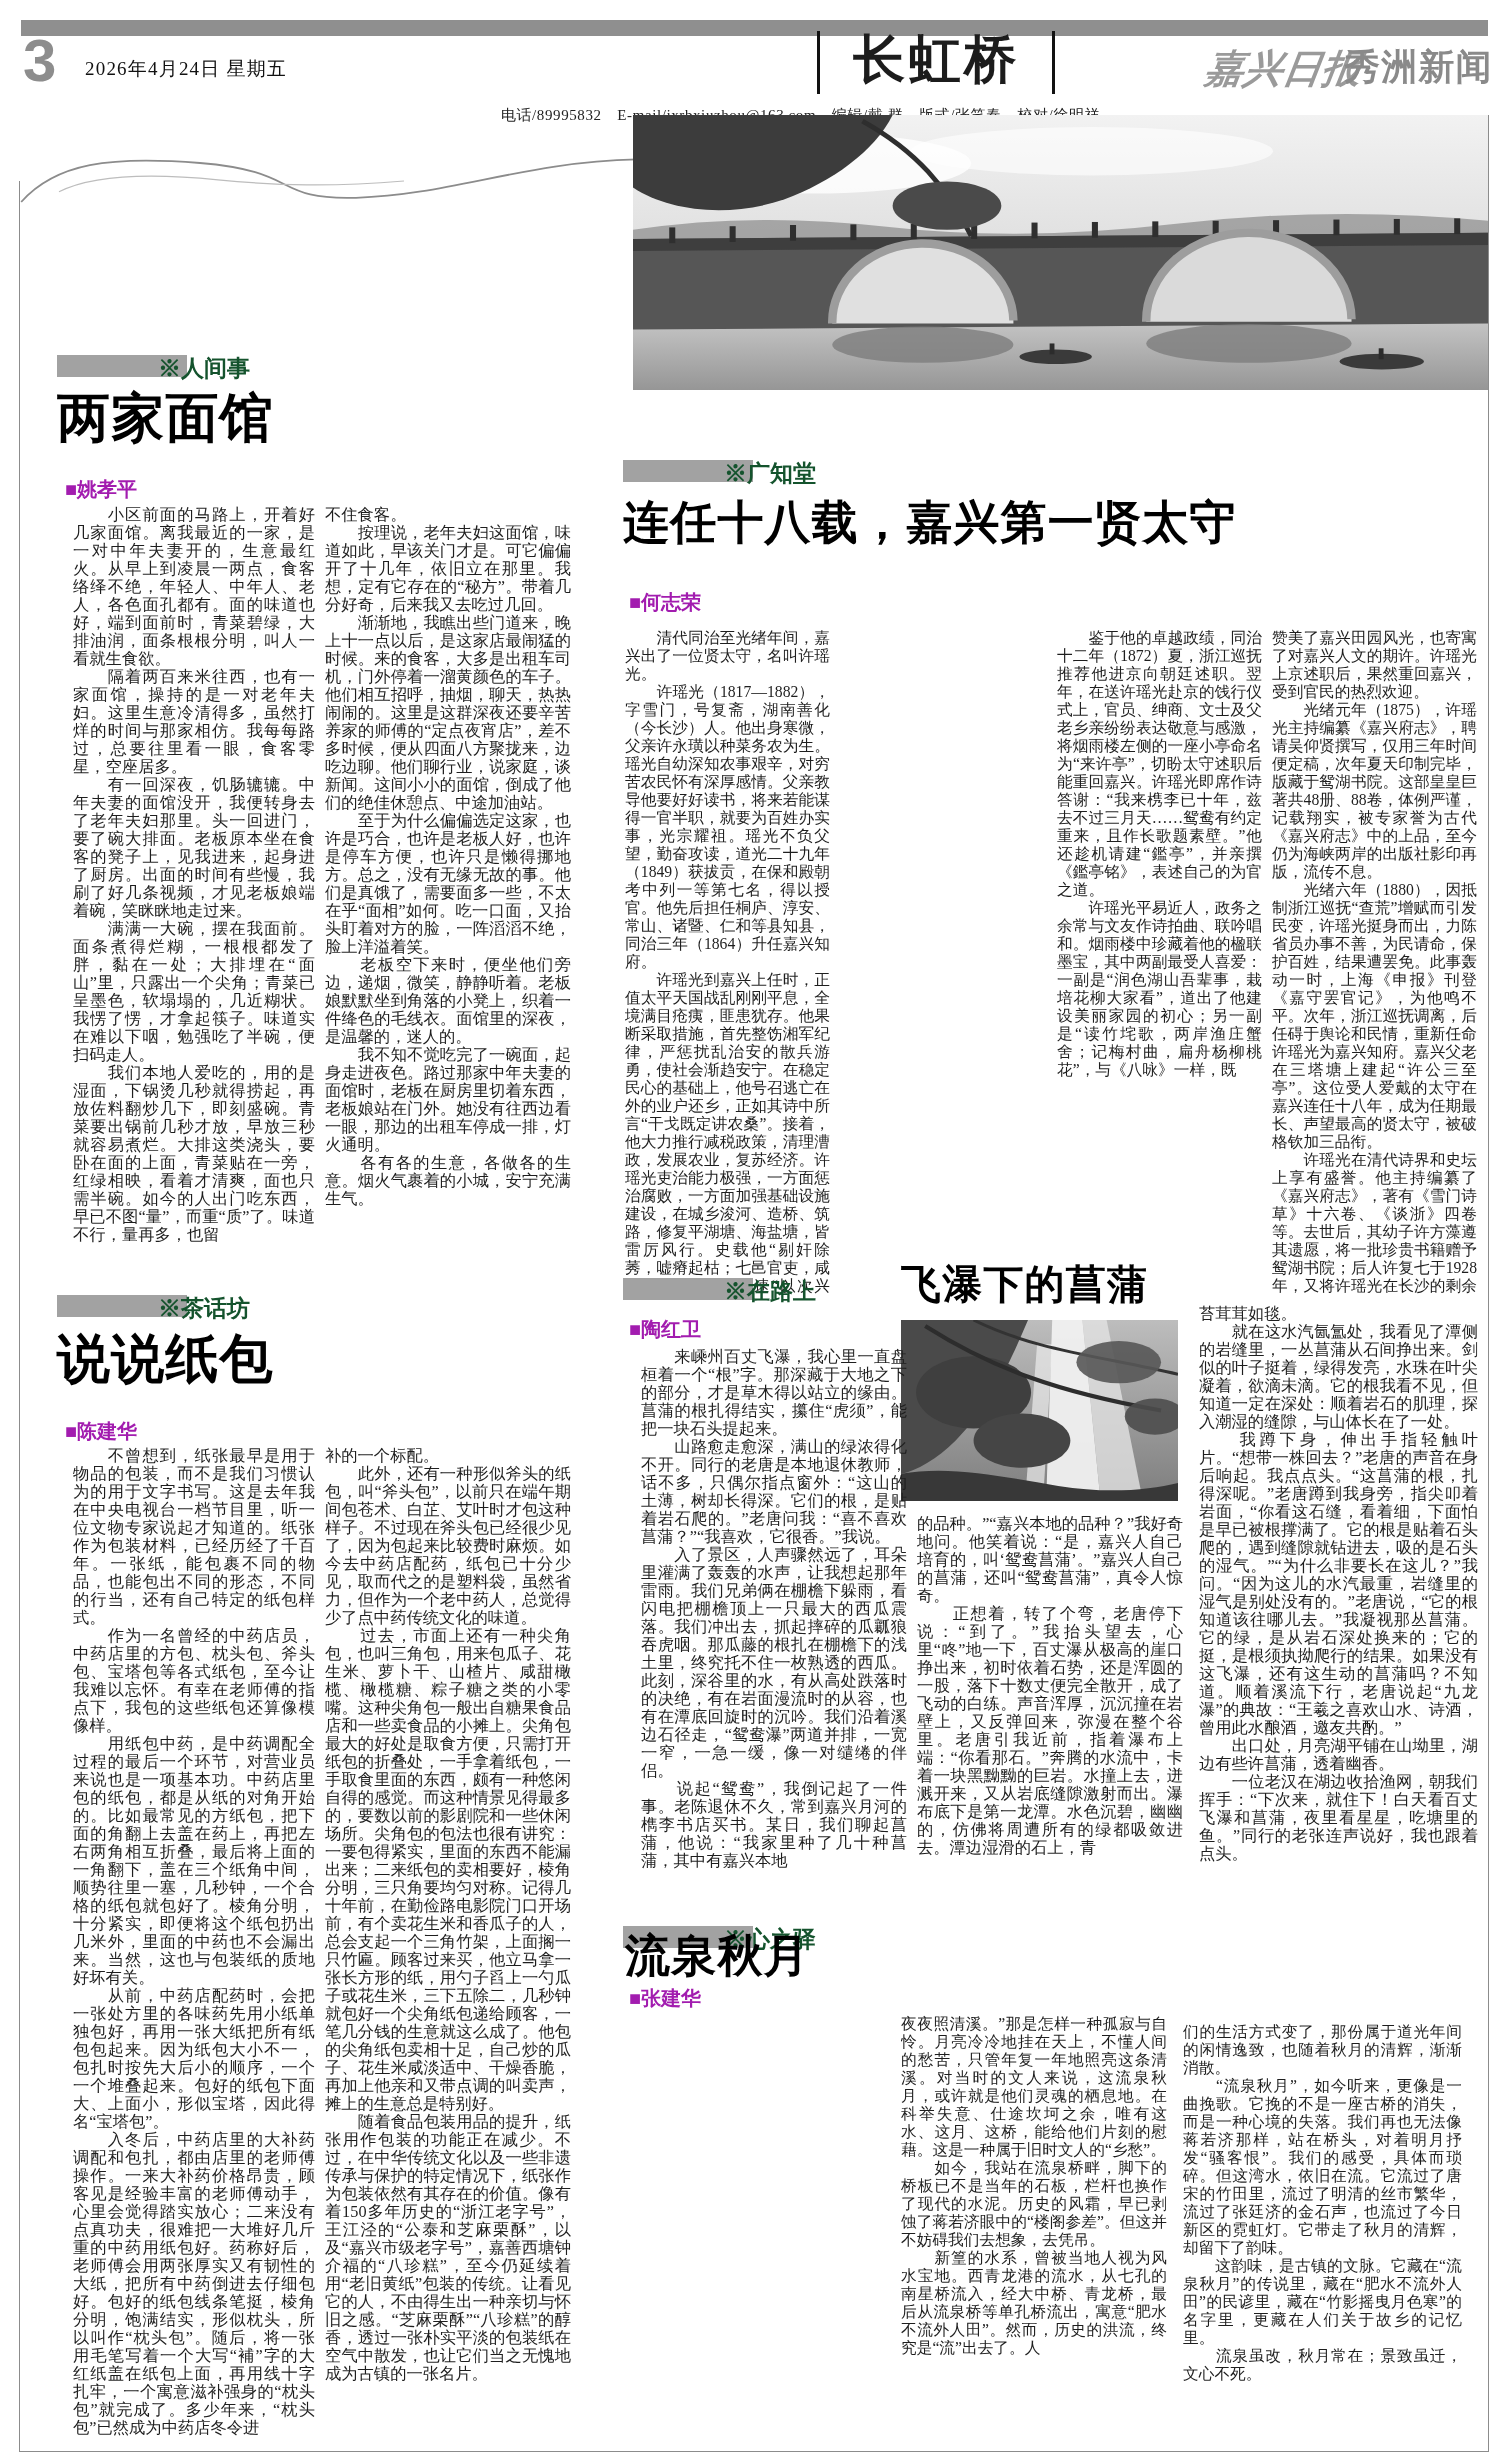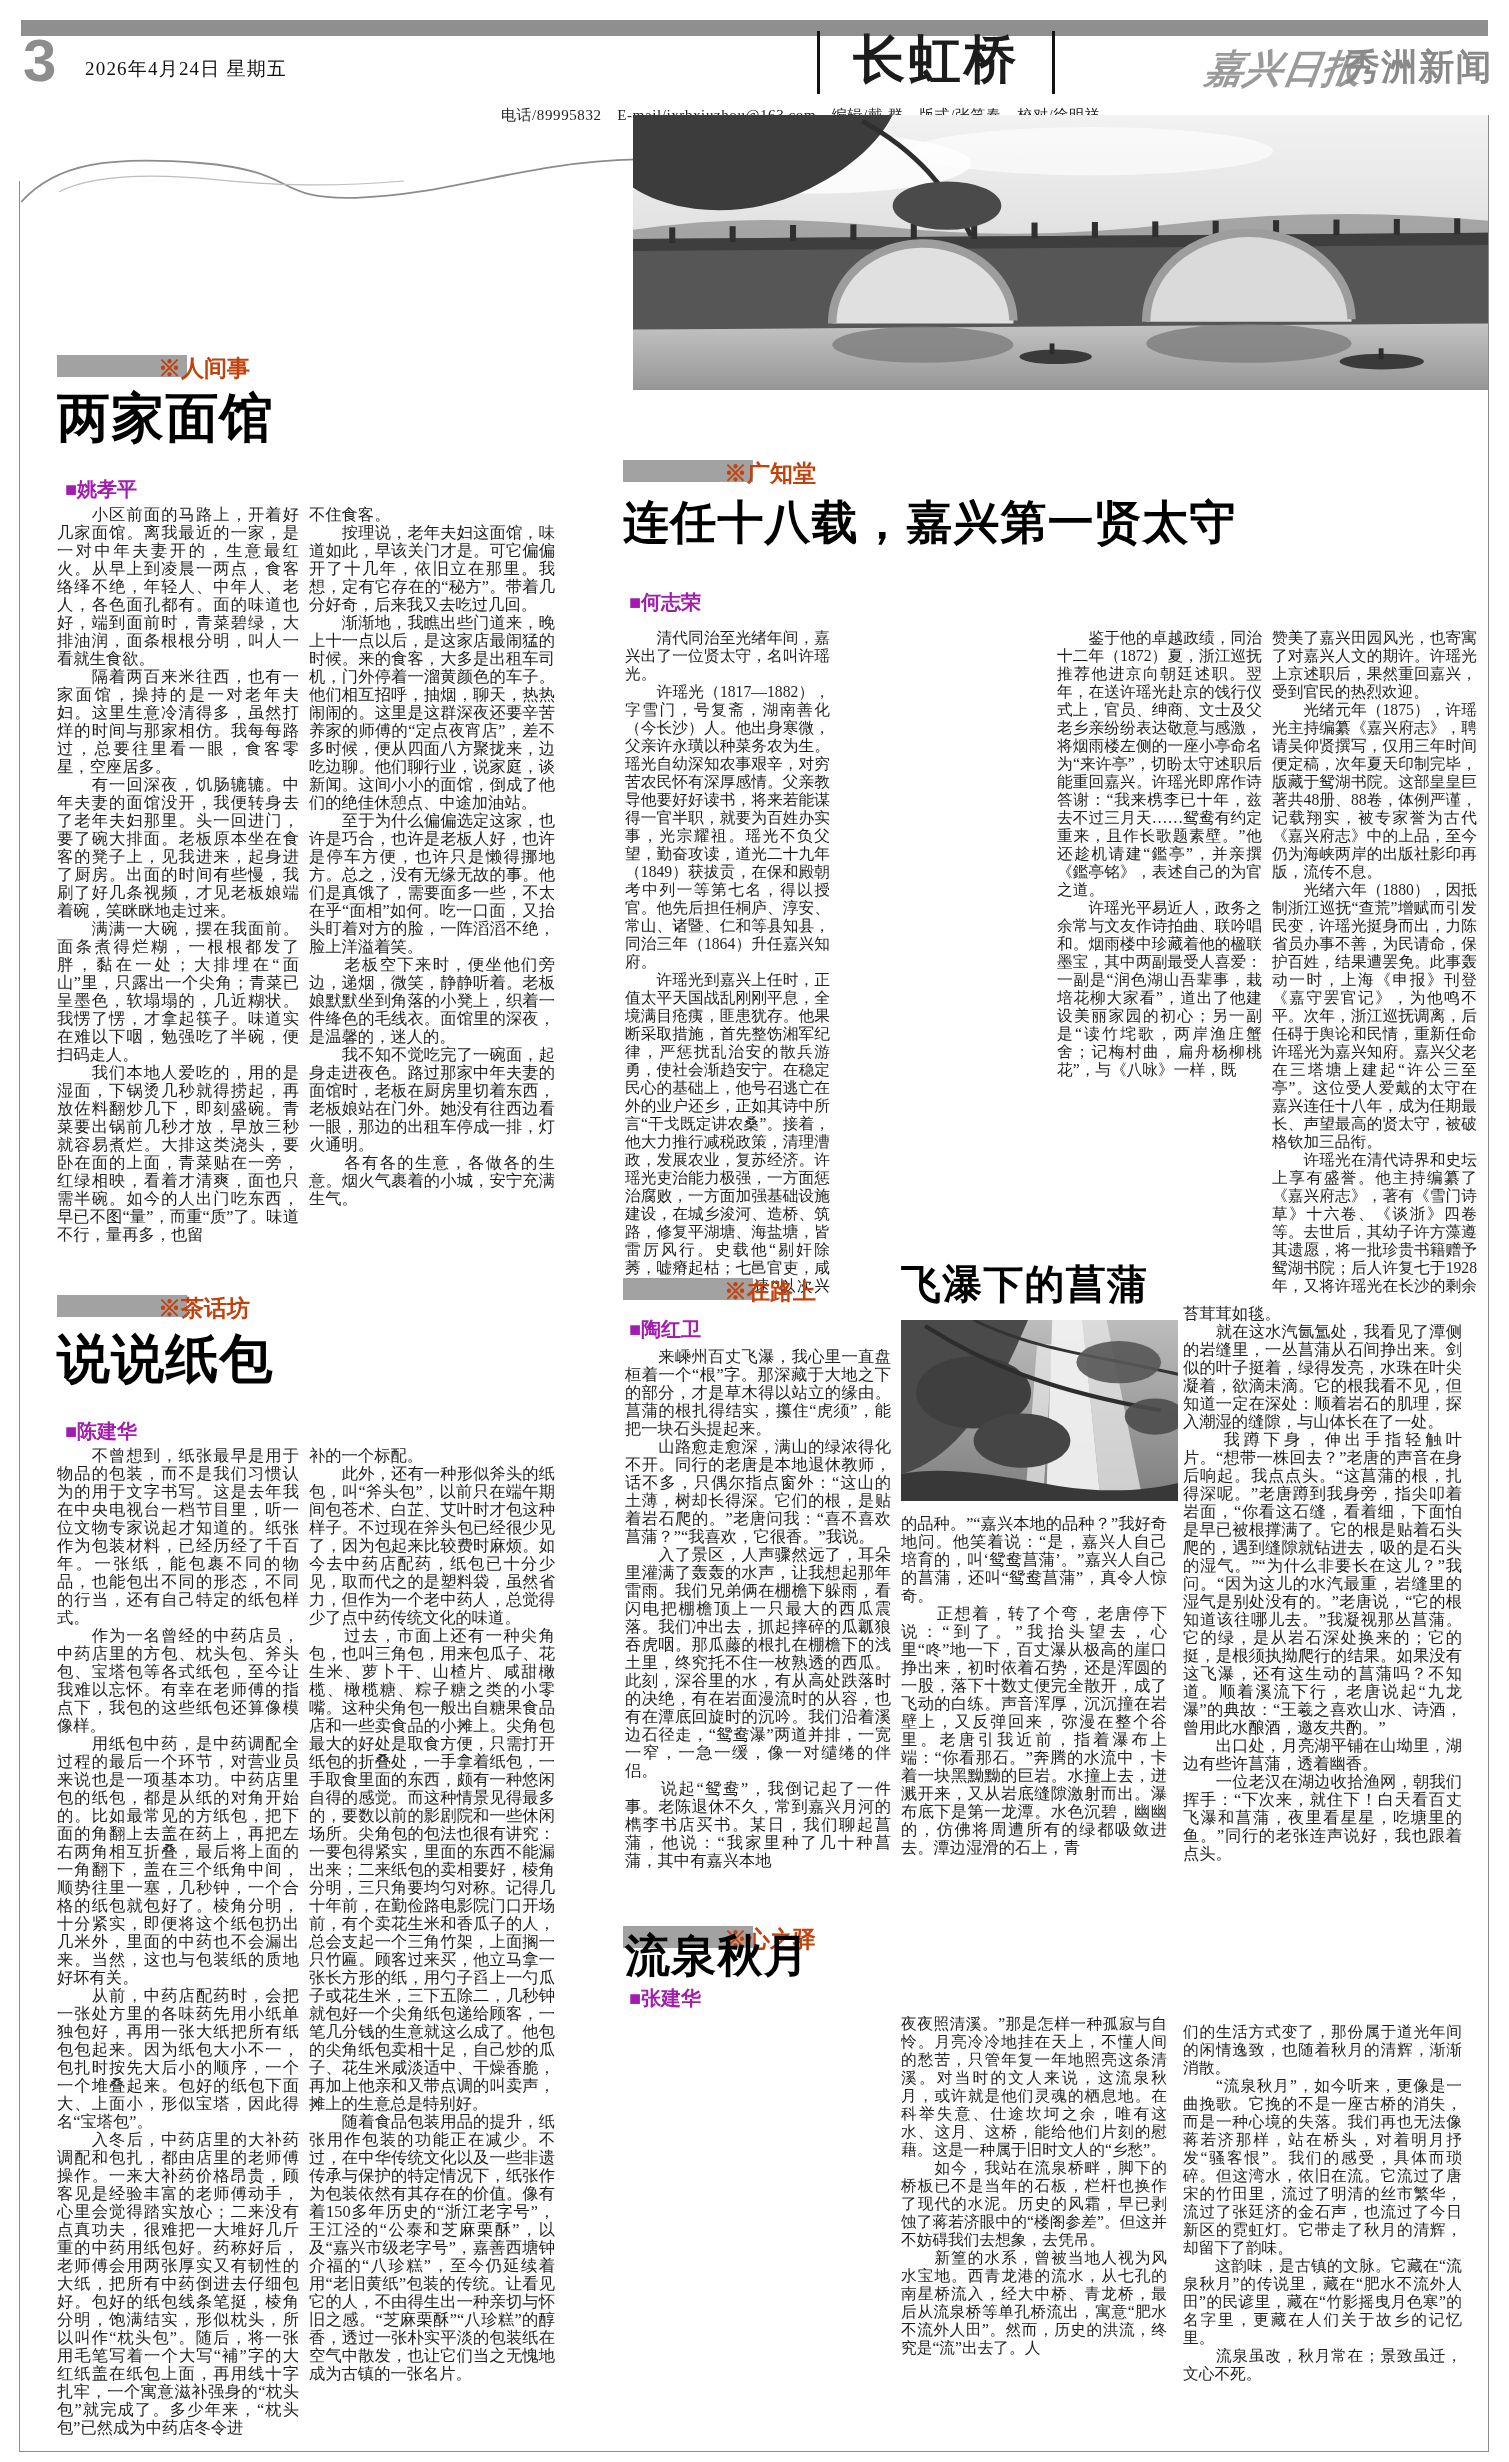--- a/index.html
+++ b/index.html
@@ -23,28 +23,28 @@
                font-style:italic;font-weight:700;transform:skewX(-8deg);}
   .brandname{position:absolute;left:1344px;top:43px;font-size:36px;font-weight:800;color:#8a8a8a;
              letter-spacing:1.2px;font-family:"Liberation Sans","DejaVu Sans",sans-serif;}
   
   .frameL{position:absolute;left:19.3px;top:181px;width:1.2px;height:2270px;background:#8c8c8c;}
   .frameR{position:absolute;left:1488px;top:115px;width:1.2px;height:2337px;background:#8c8c8c;}
   .frameB{position:absolute;left:19.3px;top:2451px;width:1470px;height:1.2px;background:#8c8c8c;}
   
   .secwrap{position:absolute;height:26.6px;}
   .secbar{position:absolute;left:0;top:2.4px;width:130px;height:22px;background:#a2a2a2;}
-  .seclabel{position:absolute;left:101px;top:0;font-size:23px;font-weight:600;color:#c2410c;white-space:nowrap;}
+  .seclabel{position:absolute;left:101px;top:0;font-size:23px;font-weight:600;color:#14532d;white-space:nowrap;}
   
   .headline{position:absolute;text-align:left;font-weight:700;color:#000000;line-height:1.05;letter-spacing:1.2px;}
   .byline{position:absolute;font-size:20px;font-weight:700;color:#a21caf;
           font-family:"Liberation Sans","DejaVu Sans",sans-serif;}
   .col{position:absolute;text-align:justify;white-space:pre-wrap;overflow:hidden;
        color:#1e1e1e;word-break:break-all;}
-  .f27{font-size:16.3px;line-height:18px;}
+  .f27{font-size:16.3px;line-height:18px;margin-left:16px;}
   .f26{font-size:15.7px;line-height:18px;}
   .photo{position:absolute;overflow:hidden;}
   svg{display:block;}
 </style>
 </head>
 <body>
 
 <div class="page">
 
   <div class="topband"></div>

